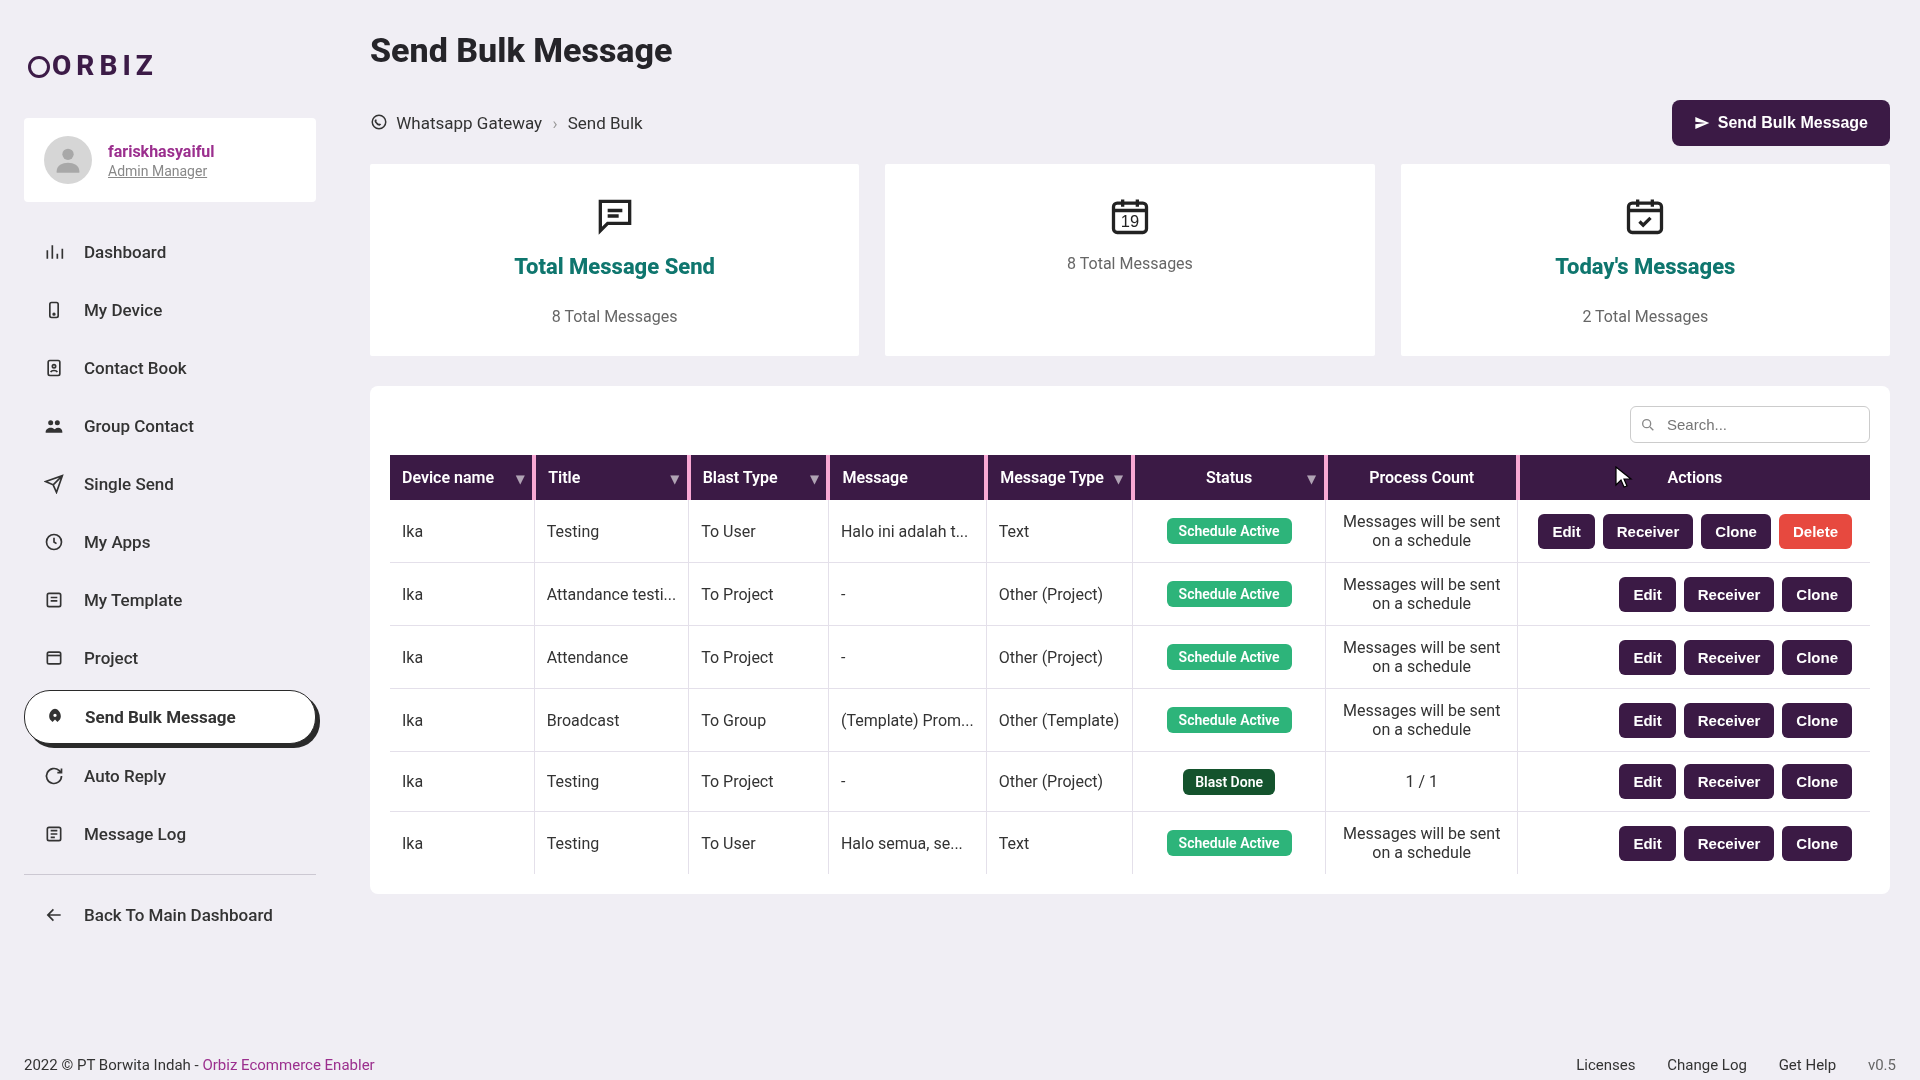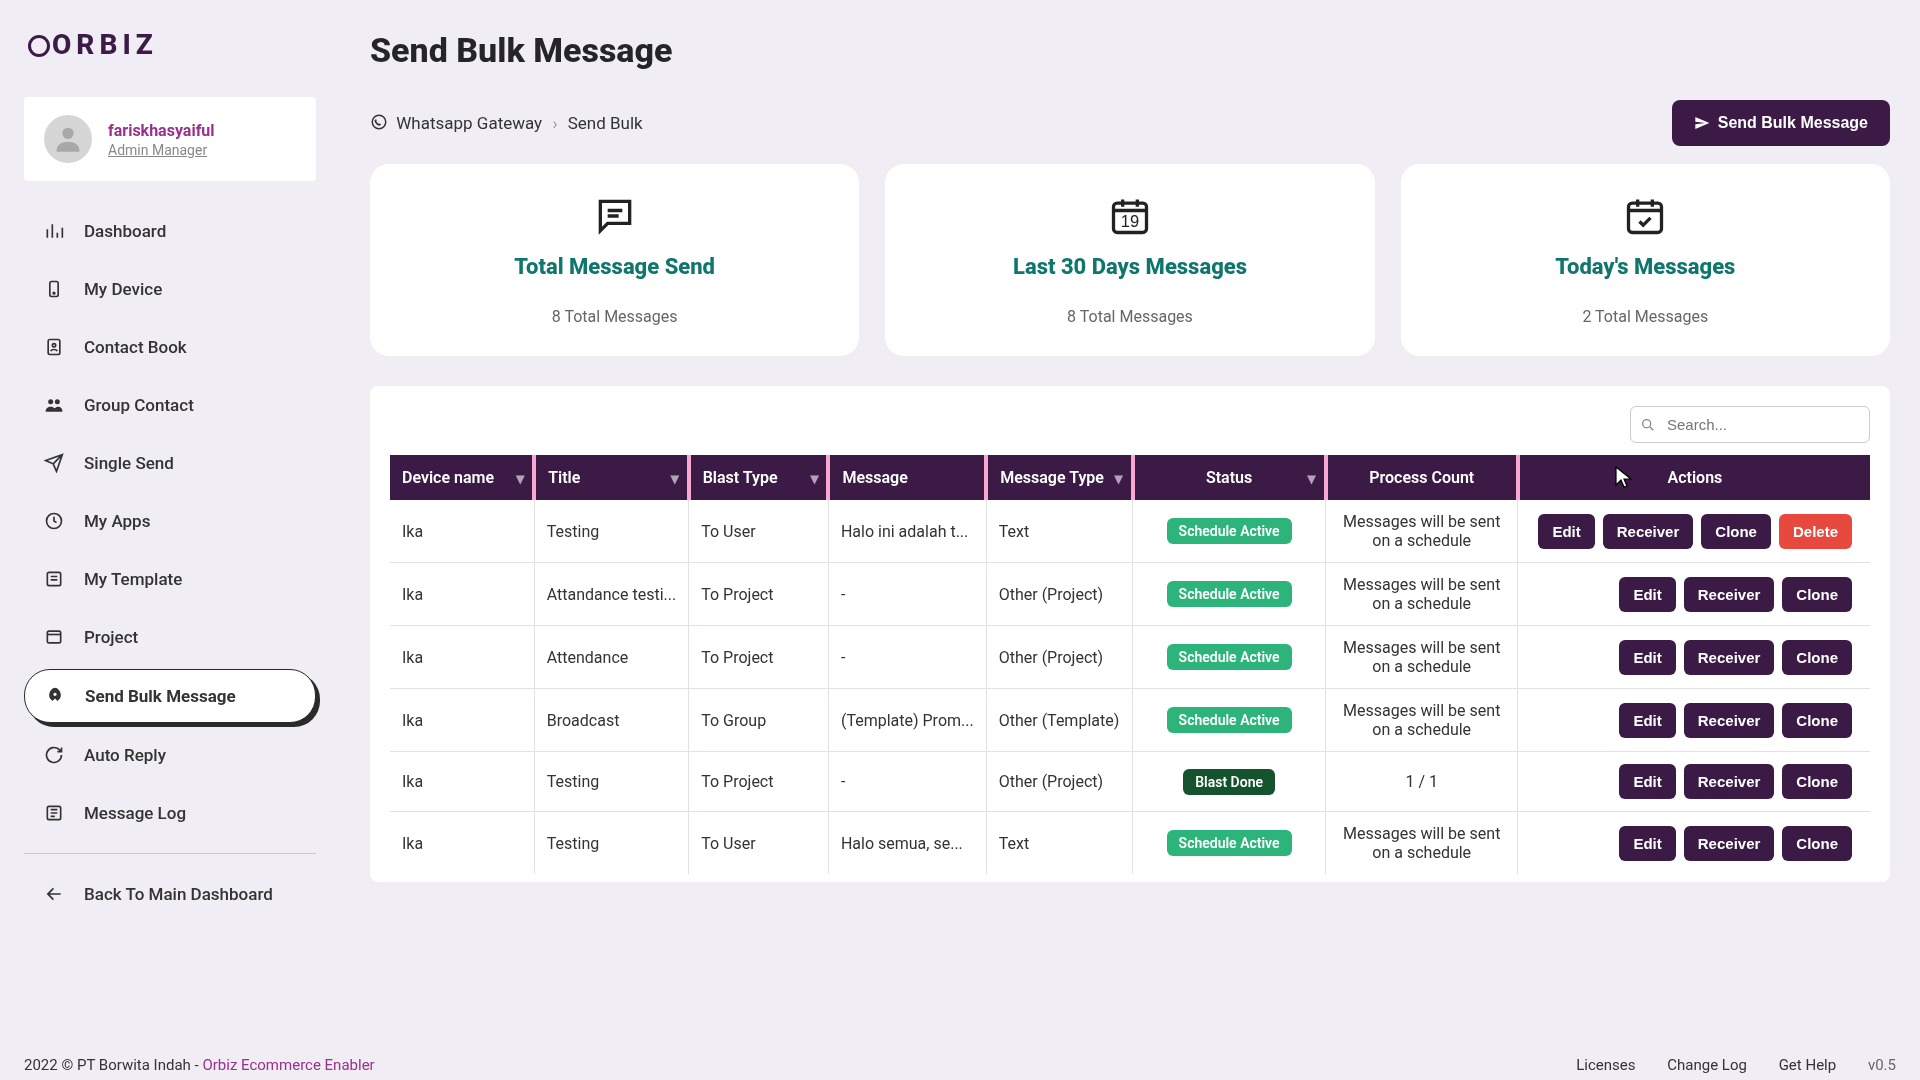--- a/index.html
+++ b/index.html
@@ -2,21 +2,21 @@
 <html><head>
 <meta charset="utf-8">
 <style>
 * { margin:0; padding:0; box-sizing:border-box; }
 body { font-family: -apple-system, BlinkMacSystemFont, "Segoe UI", Roboto, sans-serif; background:#f0eef4; color:#2a2a2a; width:1920px; height:1080px; overflow:hidden; position:relative; }
 
 .app { display:flex; height:1080px; }
 
 
 .sidebar { width:340px; padding:28px 24px 0 24px; display:flex; flex-direction:column; }
-.logo { font-size:28px; font-weight:800; letter-spacing:5px; color:#3c1b47; margin-bottom:36px; margin-left:4px; }
+.logo { font-size:28px; font-weight:800; letter-spacing:5px; color:#3c1b47; margin-bottom:36px; margin-left:4px;margin-top:21px; }
 .logo .o1 { display:inline-block; width:22px; height:22px; border:3px solid #3c1b47; border-radius:50%; vertical-align:-3px; margin-right:2px; }
 
 .user-card { background:#fff; border-radius:4px; padding:18px 20px; display:flex; align-items:center; gap:16px; margin-bottom:24px; }
 .avatar { width:48px; height:48px; border-radius:50%; background:#d6d6d6; display:flex; align-items:center; justify-content:center; }
 .avatar svg { width:34px; height:34px; fill:#a8a8a8; }
 .user-name { font-weight:700; color:#9b2f8e; font-size:16px; }
 .user-role { font-size:14px; color:#888; margin-top:2px;text-decoration:underline; }
 
 .nav { list-style:none; flex:1; }
 .nav li { margin-bottom:6px; }
@@ -31,26 +31,26 @@
 
 .top-row { display:flex; justify-content:space-between; align-items:center; margin-bottom:18px; }
 .breadcrumb { font-size:17px; color:#333; }
 .breadcrumb .sep { color:#999; margin:0 6px; }
 .breadcrumb .wa-icon { display:inline-block; vertical-align:-2px; margin-right:4px; }
 
 .send-btn { background:#3b1a45; color:#fff; border:none; padding:14px 22px; border-radius:8px; font-size:16px; font-weight:600; cursor:pointer; display:flex; align-items:center; gap:8px; }
 .send-btn svg { width:16px; height:16px; fill:#fff; }
 
 .stat-cards { display:flex; gap:26px; margin-bottom:30px; }
-.stat-card { flex:1; background:#fff; border-radius:19px; padding:28px 20px 30px; text-align:center; }
+.stat-card { flex:1; background:#fff; border-radius:2px; padding:28px 20px 30px; text-align:center; }
 .stat-icon { margin:0 auto 14px; width:48px; height:48px; display:flex; align-items:center; justify-content:center; }
 .stat-title { font-size:22px; font-weight:800; color:#0f766e; margin-bottom:28px; }
 .stat-sub { font-size:16px; color:#666; }
 
-.table-panel { background:#fff; border-radius:8px; padding:20px 20px 8px; }
+.table-panel { background:#fff; border-radius:8px; padding:20px 20px 20px; }
 
 .table-panel .search-wrap { display:flex; justify-content:flex-end; margin-bottom:12px; }
 .search-box { position:relative; }
 .search-box input { width:240px; padding:9px 12px 9px 36px; border:1px solid #ccc; border-radius:6px; font-size:15px; outline:none; }
 .search-box .sicon { position:absolute; left:10px; top:50%; transform:translateY(-50%); color:#888; }
 
 table { width:100%; border-collapse:collapse; font-size:16px; }
 thead th { background:#3b1a45; color:#fff; padding:13px 12px; text-align:left; font-weight:600; position:relative; border-right:4px solid #f9a8d4; }
 thead th:last-child { border-right:none; }
 thead th.center { text-align:center; }
@@ -268,21 +268,20 @@
         <div class="stat-sub">8 Total Messages</div>
       </div>
       <div class="stat-card">
         <div class="stat-icon">
             <svg width="44" height="44" viewBox="0 0 24 24" fill="none" stroke="#222" stroke-width="1.8">
               <rect x="3" y="5" width="18" height="16" rx="2"></rect>
               <path d="M3 9h18M8 3v4M16 3v4"></path>
               <text x="12" y="18" text-anchor="middle" font-size="9" fill="#222" stroke="none" font-family="sans-serif">19</text>
             </svg>
           </div>
-        <div class="stat-title">Last 30 Days Messages</div>
         <div class="stat-sub">8 Total Messages</div>
       </div>
       <div class="stat-card">
         <div class="stat-icon">
             <svg width="44" height="44" viewBox="0 0 24 24" fill="none" stroke="#222" stroke-width="1.8">
               <rect x="3" y="5" width="18" height="16" rx="2"></rect>
               <path d="M3 9h18M8 3v4M16 3v4"></path>
               <path d="M9 15l2 2 4-4"></path>
             </svg>
           </div>

